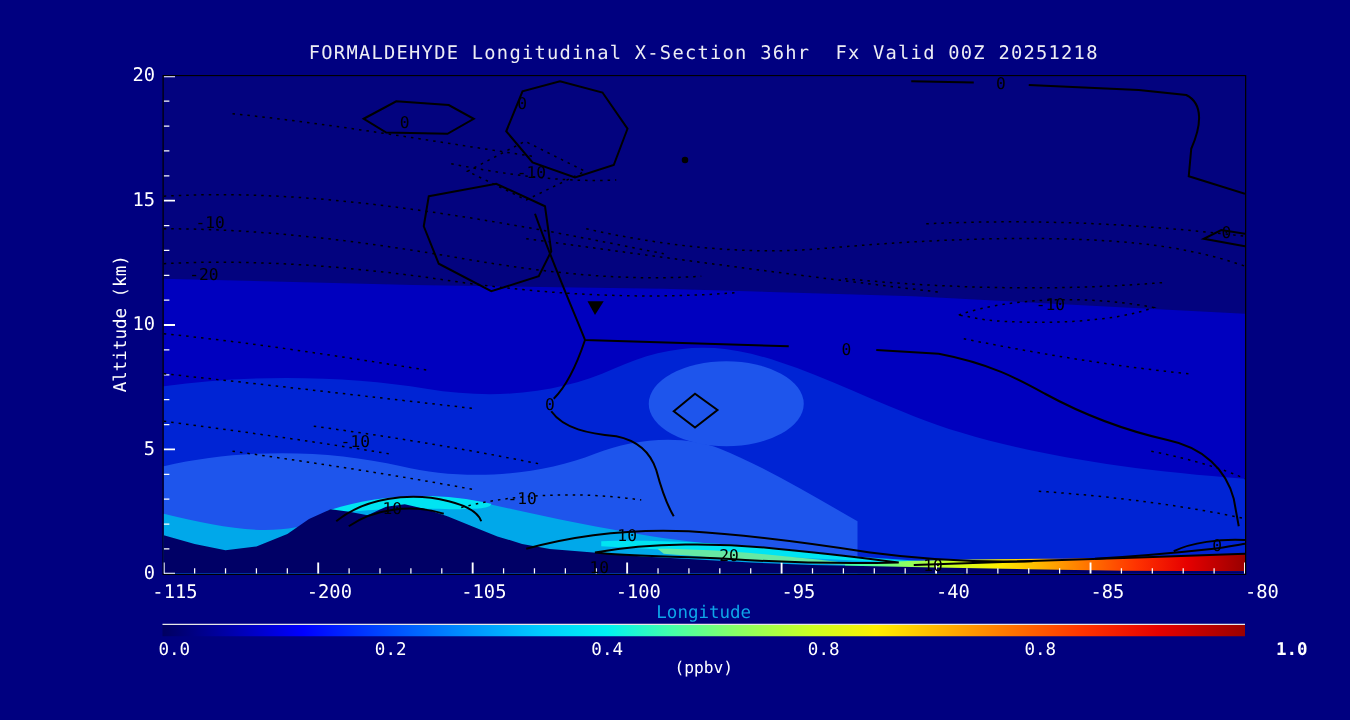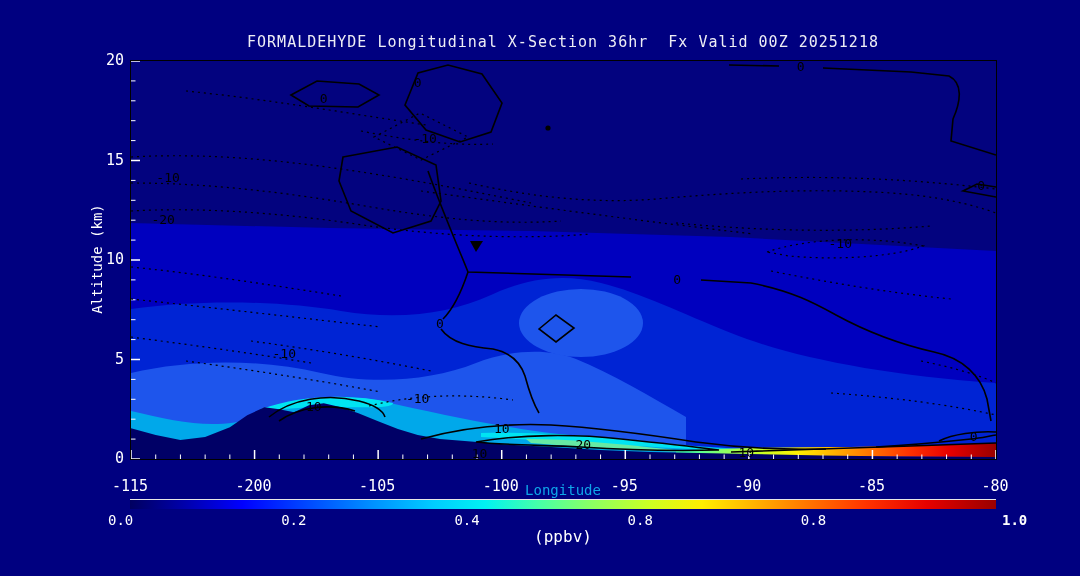--- a/index.html
+++ b/index.html
@@ -21,34 +21,34 @@
   .plot svg{position:absolute;left:0;top:0;display:block;}
   .y-axis-label{
     position:absolute;left:60px;top:259px;width:0;height:0;
     color:#fff;font-size:14px;white-space:nowrap;
   }
   .y-axis-label span{
     display:inline-block;transform:translate(-50%,-50%) rotate(-90deg);
     transform-origin:center;position:absolute;left:37px;top:0;
   }
   .tick-label{position:absolute;color:#fff;font-size:15px;}
-  .x-tick{width:56px;margin-left:-28px;text-align:center;top:477px;}
+  .x-tick{width:56px;margin-left:-28px;text-align:right;top:464px;}
   .y-tick{width:42px;text-align:right;left:82px;}
   .x-axis-label{
     position:absolute;left:130px;top:482px;width:866px;text-align:center;
     color:#0ea5e9;font-size:14px;
   }
   .colorbar{
     position:absolute;left:130px;top:499px;width:866px;height:9px;
     border-top:1px solid #e8e8e8;
   }
-  .cb-tick{top:512px;width:44px;margin-left:-22px;text-align:left;font-size:14px;}
+  .cb-tick{top:512px;width:44px;margin-left:-22px;text-align:right;font-size:14px;}
   .cb-unit{
     position:absolute;left:130px;top:527px;width:866px;text-align:center;
-    color:#fff;font-size:16px;
+    color:#fff;font-size:13px;
   }
   .footer-note{
     position:absolute;left:140px;top:540px;color:#fff;font-size:20px;
     letter-spacing:1px;white-space:pre;
   }
   .contours{fill:none;stroke:#000;}
   .c-solid{stroke-width:1.6;}
   .c-dash{stroke-width:1.2;stroke-dasharray:2 4;}
   text.contour-label{
     font-family:"DejaVu Sans Mono","Liberation Mono",monospace;
@@ -235,21 +235,21 @@
       <span class="tick-label y-tick" style="top: 250px;">10</span>
       <span class="tick-label y-tick" style="top: 150.5px;">15</span>
       <span class="tick-label y-tick" style="top: 51px;">20</span>
     </div>
   <div id="x-tick-labels">
       <span class="tick-label x-tick" style="left: 130px;">-115</span>
       <span class="tick-label x-tick" style="left: 253.571px;">-200</span>
       <span class="tick-label x-tick" style="left: 377.143px;">-105</span>
       <span class="tick-label x-tick" style="left: 500.714px;">-100</span>
       <span class="tick-label x-tick" style="left: 624.286px;">-95</span>
-      <span class="tick-label x-tick" style="left: 747.857px;">-90</span>
+      <span class="tick-label x-tick" style="left: 747.857px;">-40</span>
       <span class="tick-label x-tick" style="left: 871.429px;">-85</span>
       <span class="tick-label x-tick" style="left: 995px;">-80</span>
     </div>
 
   <div class="x-axis-label">Longitude</div>
 
   <div class="colorbar" id="colorbar" style="background: linear-gradient(to right, rgb(0, 0, 96) 0%, rgb(0, 0, 168) 6%, rgb(0, 0, 255) 13%, rgb(0, 68, 255) 20%, rgb(0, 144, 255) 28%, rgb(0, 204, 255) 35%, rgb(0, 242, 242) 41%, rgb(68, 255, 170) 47%, rgb(136, 255, 102) 53%, rgb(204, 255, 34) 60%, rgb(255, 238, 0) 66%, rgb(255, 179, 0) 72%, rgb(255, 119, 0) 78%, rgb(255, 51, 0) 85%, rgb(230, 0, 0) 92%, rgb(153, 0, 0) 100%);"></div>
   <div id="cb-tick-labels">
       <span class="tick-label cb-tick" style="left: 130px;">0.0</span>
       <span class="tick-label cb-tick" style="left: 303.2px;">0.2</span>

